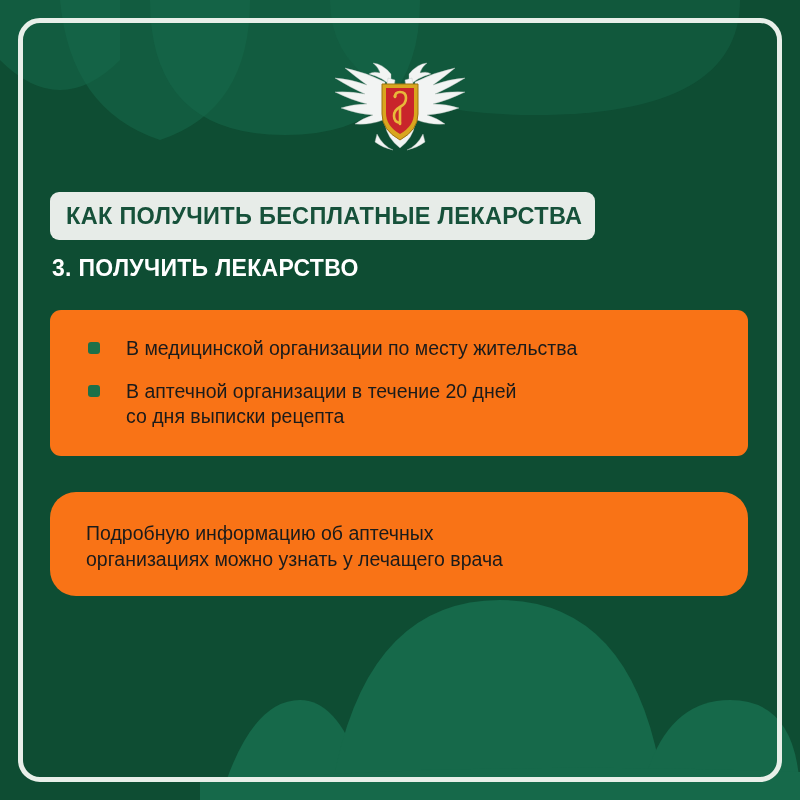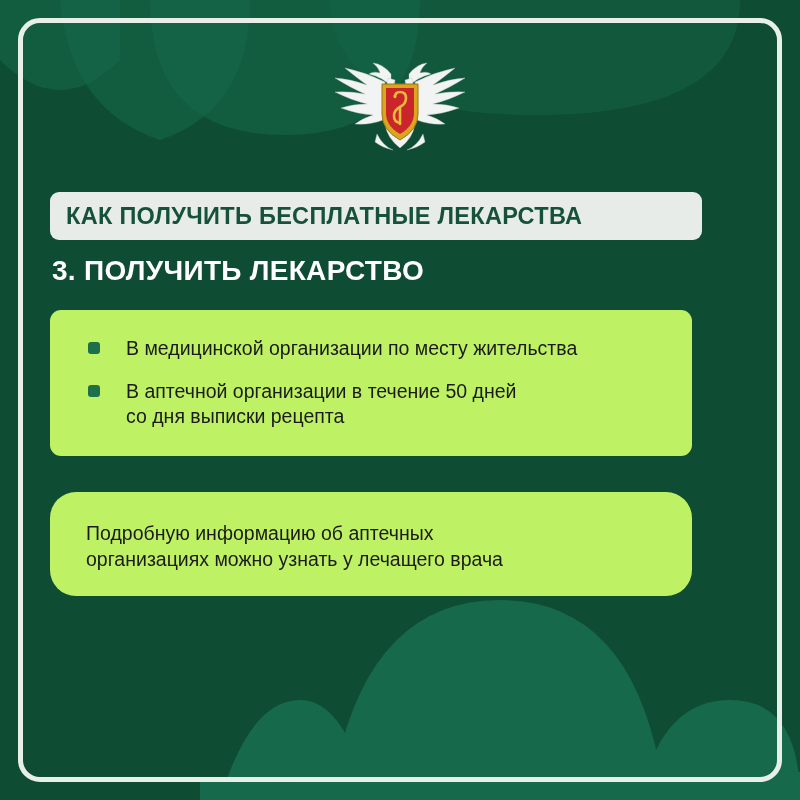--- a/index.html
+++ b/index.html
@@ -36,52 +36,52 @@
     position:absolute;
     left:50%;top:52px;
     transform:translateX(-50%);
     width:150px;height:105px;
   }
 
   
   .title-banner{
     position:absolute;
     left:50px;top:192px;
-    width:652px;height:48px;
+    width:545px;height:48px;
     background:#E7ECE8;
     border-radius:9px;
     display:flex;align-items:center;
     box-sizing:border-box;
     padding-left:16px;
   }
   .title-banner .t{
     color:#16513A;
     font-size:23.5px;
     font-weight:bold;
     letter-spacing:.3px;
     white-space:nowrap;
   }
 
   
   .subtitle{
     position:absolute;
     left:52px;top:255px;
     color:#FFFFFF;
-    font-size:28px;
+    font-size:23px;
     font-weight:bold;
     letter-spacing:.3px;
     white-space:nowrap;
   }
 
   
   .panel{
     position:absolute;
     left:50px;
-    width:642px;
-    background:#bef264;
+    width:698px;
+    background:#f97316;
     border-radius:11px;
     box-sizing:border-box;
   }
   #panel-bullets{top:310px;height:146px;}
   #panel-note{top:492px;height:104px;border-radius:26px;}
 
   .bullet-list{
     list-style:none;
     margin:0;
     padding:26px 0 0 38px;
@@ -178,21 +178,21 @@
   <div class="subtitle">3. ПОЛУЧИТЬ ЛЕКАРСТВО</div>
 
   <div class="panel" id="panel-bullets">
     <ul class="bullet-list">
       <li class="bullet-item">
         <span class="bullet-dot"></span>
         <span class="bullet-text">В медицинской организации по месту жительства</span>
       </li>
       <li class="bullet-item">
         <span class="bullet-dot"></span>
-        <span class="bullet-text">В аптечной организации в течение 50 дней
+        <span class="bullet-text">В аптечной организации в течение 20 дней
 со дня выписки рецепта</span>
       </li>
     </ul>
   </div>
 
   <div class="panel" id="panel-note">
     <div class="note-text">Подробную информацию об аптечных
 организациях можно узнать у лечащего врача</div>
   </div>
 

